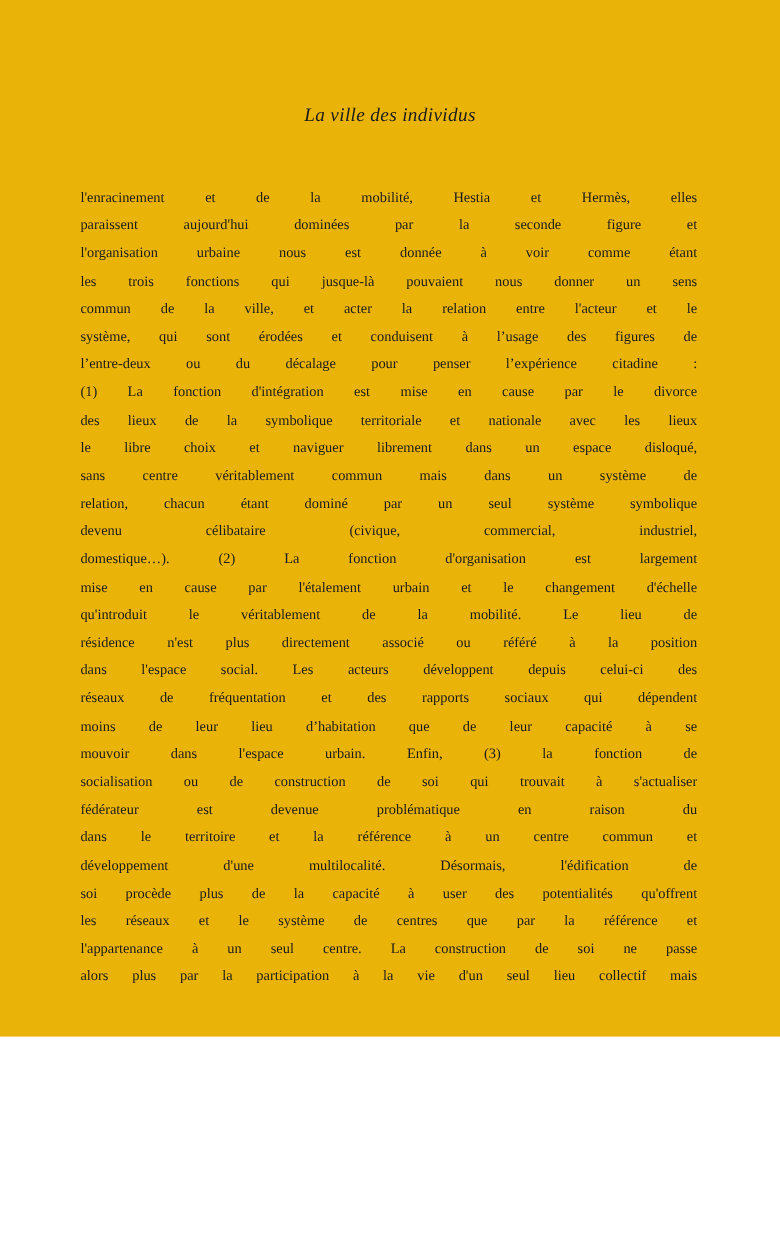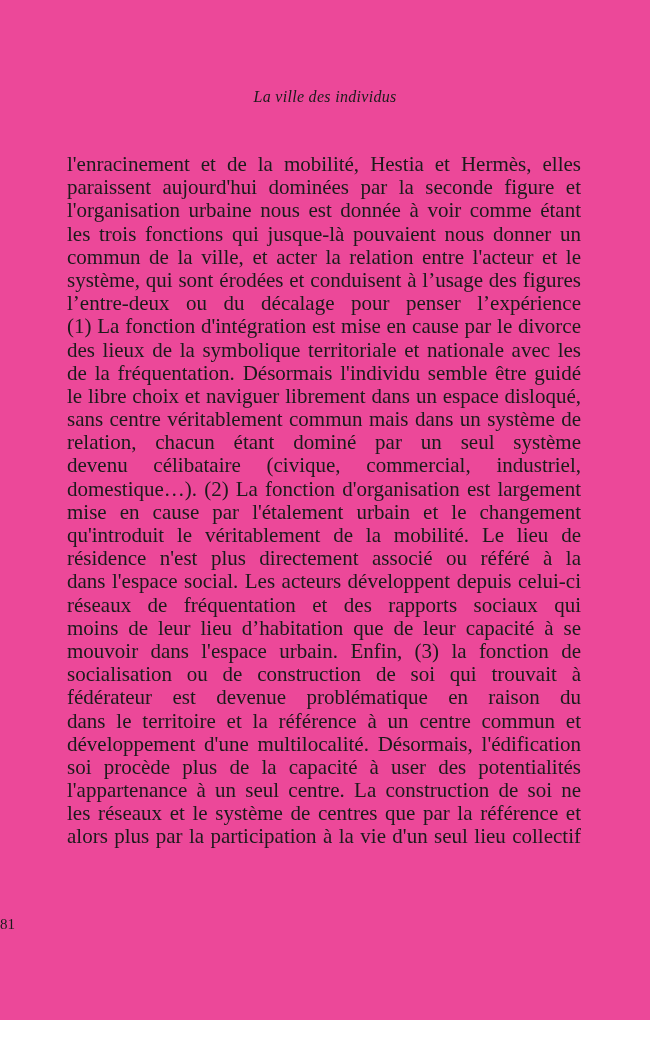--- a/index.html
+++ b/index.html
@@ -3,42 +3,42 @@
 <meta charset="utf-8">
 <style>
   html, body {
     margin: 0;
     padding: 0;
     background: #ffffff;
   }
   .page {
     position: relative;
     width: 650px;
-    height: 1020px;
-    background: #ec4899;
+    height: 864px;
+    background: #eab308;
     font-family: "Liberation Serif", "DejaVu Serif", serif;
     color: #1b1b1b;
     overflow: hidden;
   }
   .running-title {
     position: absolute;
     top: 88px;
     left: 0;
     width: 650px;
     text-align: center;
     font-style: italic;
     font-size: 16px;
     letter-spacing: 0.3px;
   }
   .body-text {
     position: absolute;
     left: 67px;
     top: 153px;
     width: 514px;
-    font-size: 21px;
+    font-size: 12px;
   }
   .text-line {
     height: 23.2px;
     line-height: 23.2px;
     text-align: justify;
     text-align-last: justify;
     overflow: hidden;
     white-space: normal;
   }
   .page-number {
@@ -58,37 +58,36 @@
   <div class="body-text">
       <div class="text-line">l'enracinement et de la mobilité, Hestia et Hermès, elles</div>
       <div class="text-line">paraissent aujourd'hui dominées par la seconde figure et</div>
       <div class="text-line">l'organisation urbaine nous est donnée à voir comme étant</div>
       <div class="text-line">les trois fonctions qui jusque-là pouvaient nous donner un sens</div>
       <div class="text-line">commun de la ville, et acter la relation entre l'acteur et le</div>
       <div class="text-line">système, qui sont érodées et conduisent à l’usage des figures de</div>
       <div class="text-line">l’entre-deux ou du décalage pour penser l’expérience citadine :</div>
       <div class="text-line">(1) La fonction d'intégration est mise en cause par le divorce</div>
       <div class="text-line">des lieux de la symbolique territoriale et nationale avec les lieux</div>
-      <div class="text-line">de la fréquentation. Désormais l'individu semble être guidé par</div>
       <div class="text-line">le libre choix et naviguer librement dans un espace disloqué,</div>
       <div class="text-line">sans centre véritablement commun mais dans un système de</div>
       <div class="text-line">relation, chacun étant dominé par un seul système symbolique</div>
       <div class="text-line">devenu célibataire (civique, commercial, industriel,</div>
       <div class="text-line">domestique…). (2) La fonction d'organisation est largement</div>
       <div class="text-line">mise en cause par l'étalement urbain et le changement d'échelle</div>
       <div class="text-line">qu'introduit le véritablement de la mobilité. Le lieu de</div>
       <div class="text-line">résidence n'est plus directement associé ou référé à la position</div>
       <div class="text-line">dans l'espace social. Les acteurs développent depuis celui-ci des</div>
       <div class="text-line">réseaux de fréquentation et des rapports sociaux qui dépendent</div>
       <div class="text-line">moins de leur lieu d’habitation que de leur capacité à se</div>
       <div class="text-line">mouvoir dans l'espace urbain. Enfin, (3) la fonction de</div>
       <div class="text-line">socialisation ou de construction de soi qui trouvait à s'actualiser</div>
       <div class="text-line">fédérateur est devenue problématique en raison du</div>
       <div class="text-line">dans le territoire et la référence à un centre commun et</div>
       <div class="text-line">développement d'une multilocalité. Désormais, l'édification de</div>
       <div class="text-line">soi procède plus de la capacité à user des potentialités qu'offrent</div>
+      <div class="text-line">les réseaux et le système de centres que par la référence et</div>
       <div class="text-line">l'appartenance à un seul centre. La construction de soi ne passe</div>
-      <div class="text-line">les réseaux et le système de centres que par la référence et</div>
       <div class="text-line">alors plus par la participation à la vie d'un seul lieu collectif mais</div>
     </div>
 
   <div class="page-number">81</div>
 </div>
 
 </body></html>

